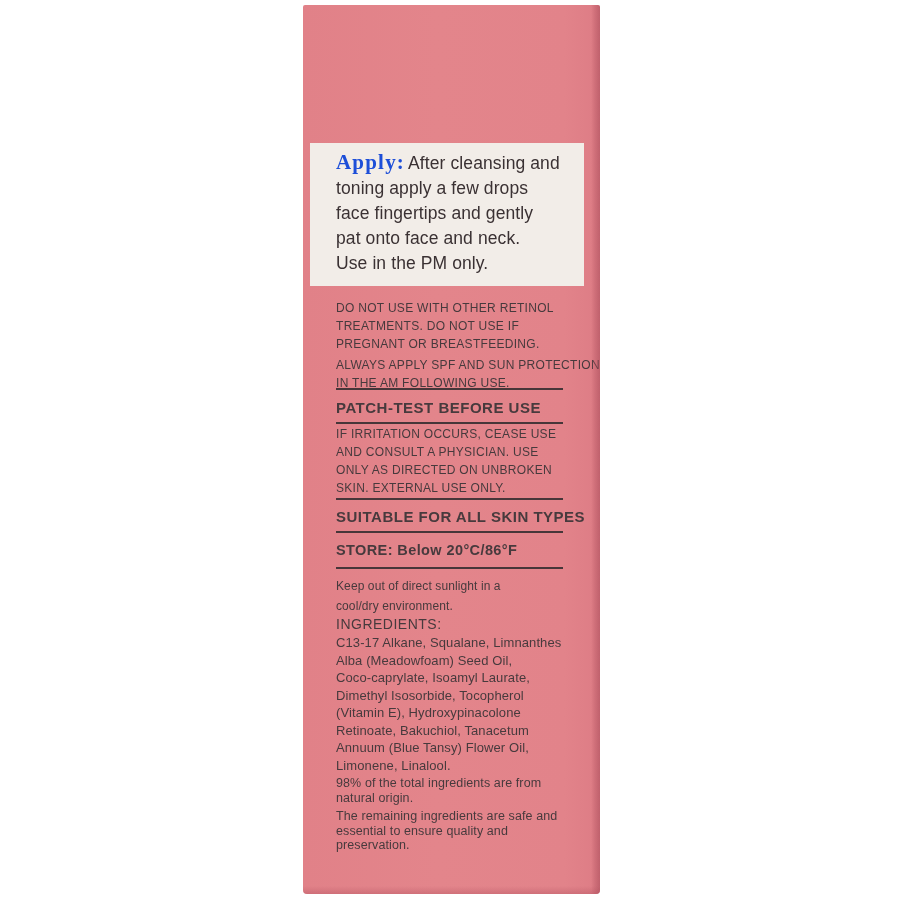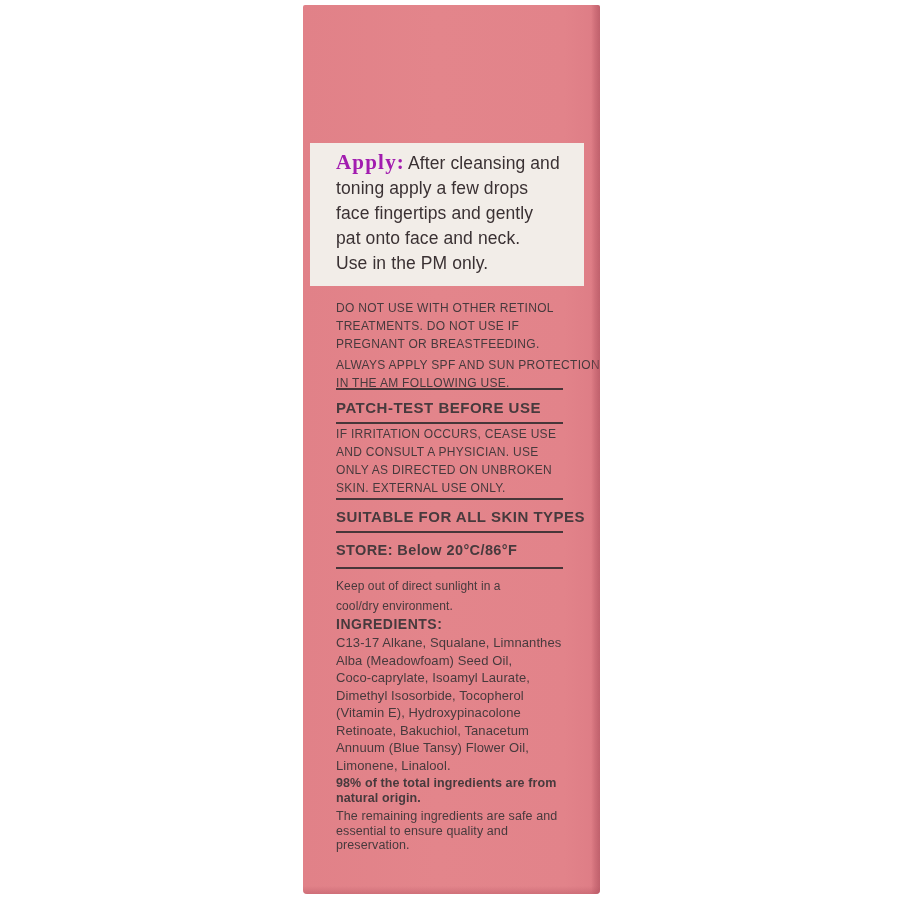--- a/index.html
+++ b/index.html
@@ -63,21 +63,21 @@
     font-size: 17.5px;
     line-height: 25px;
     color: #3a3133;
     letter-spacing: 0.1px;
   }
   .apply-label {
     font-family: "Liberation Serif", serif;
     font-weight: bold;
     font-size: 21px;
     letter-spacing: 1.2px;
-    color: #a21caf;
+    color: #1d4ed8;
     margin-right: 3px;
     white-space: normal;
   }
   
   .col {
     position: absolute;
     left: 33px;
     top: 0;
     width: 240px;
     color: #473a3d;
@@ -100,32 +100,32 @@
     letter-spacing: 0.4px;
     line-height: 17px;
   }
   .note-loose {
     font-size: 12px;
     line-height: 20px;
     letter-spacing: 0.1px;
   }
   .ing-label {
     font-size: 14px;
-    font-weight: bold;
+    font-weight: normal;
     letter-spacing: 0.5px;
     line-height: 16px;
   }
   .ing-list {
     font-size: 13px;
     line-height: 17.5px;
     letter-spacing: 0.1px;
   }
   .small-bold {
     font-size: 12.5px;
-    font-weight: bold;
+    font-weight: normal;
     line-height: 15px;
     letter-spacing: 0.1px;
   }
   .small {
     font-size: 12.5px;
     line-height: 14.5px;
     letter-spacing: 0.1px;
   }
   .rule {
     position: absolute;

